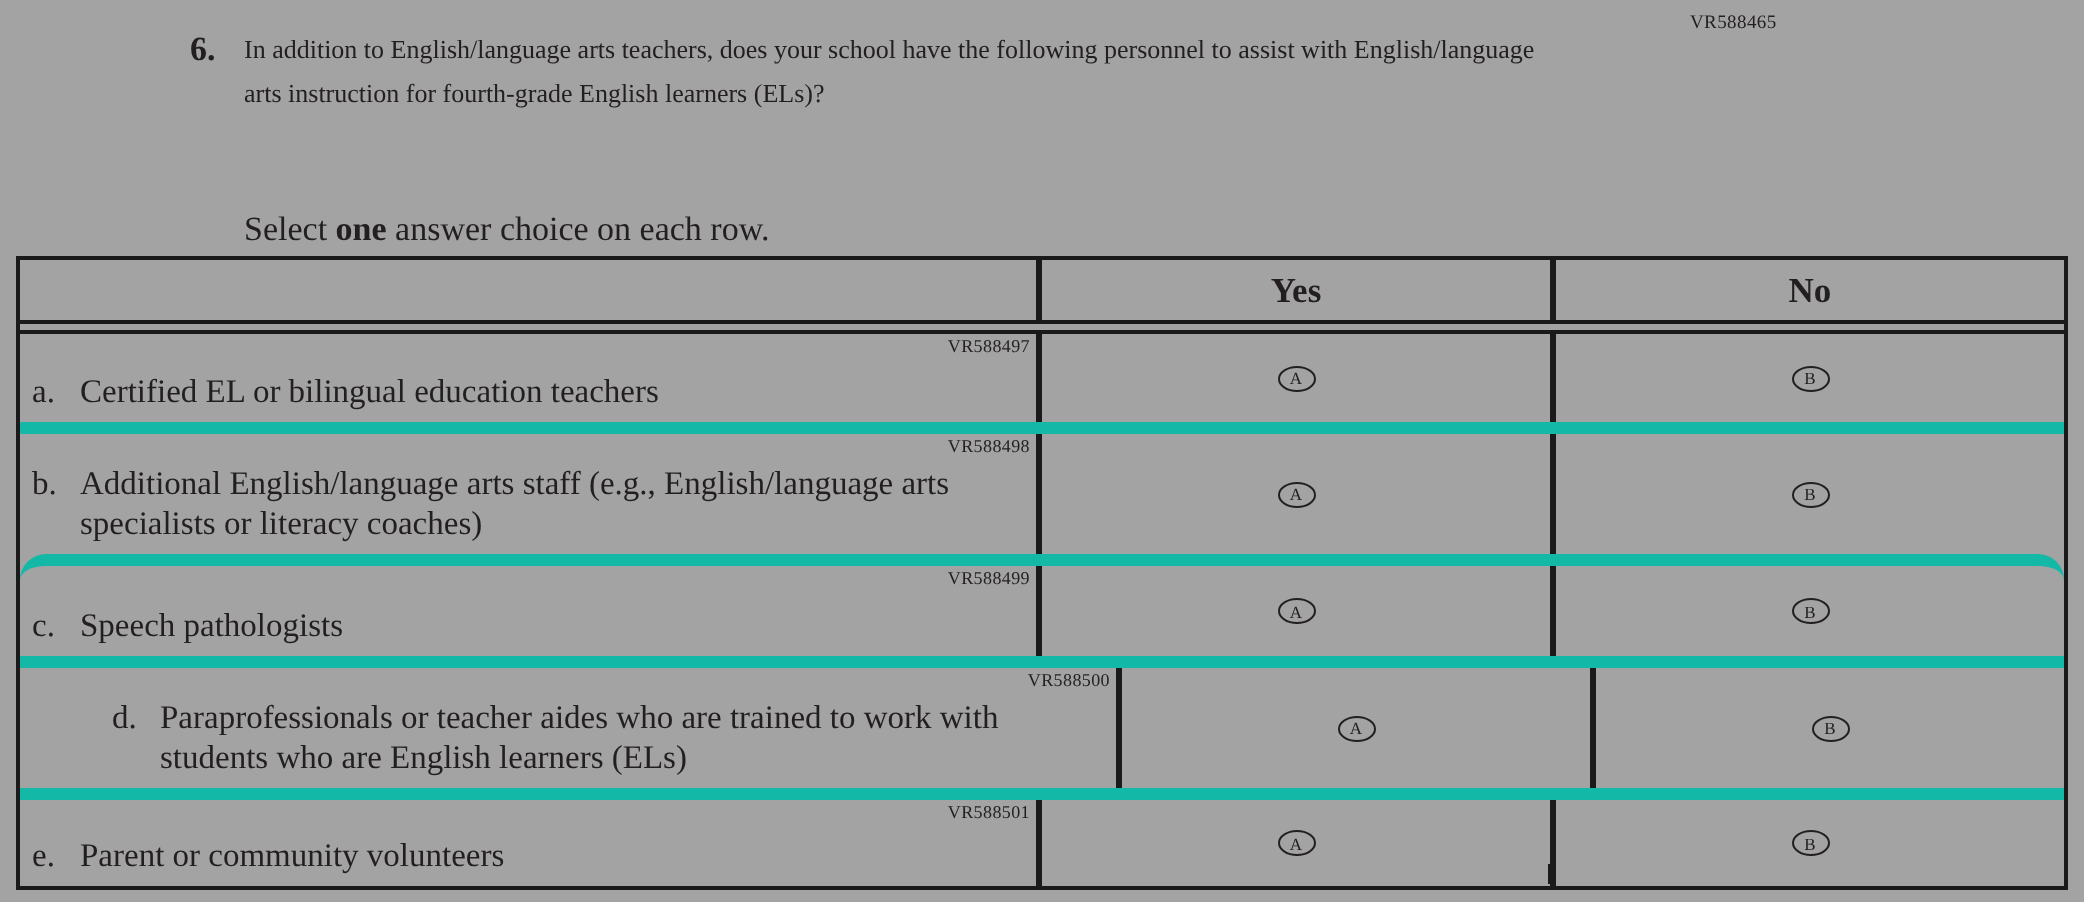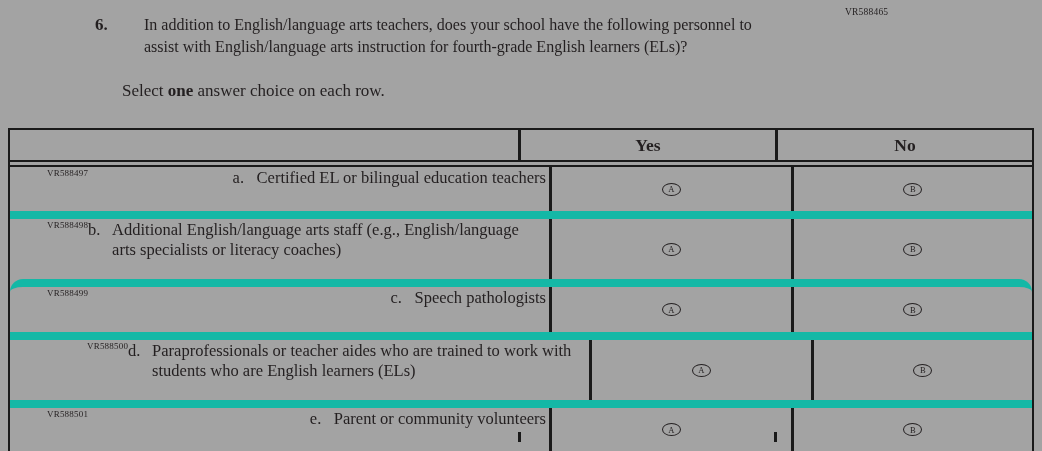--- a/index.html
+++ b/index.html
@@ -27,64 +27,62 @@
     display: flex;
   }
   .qnum {
     flex: 0 0 27px;
     font-weight: bold;
     font-size: 17px;
     line-height: 22px;
   }
   .qtext {
     width: 650px;
-    font-size: 16px;
+    font-size: 13px;
     line-height: 22px;
-    margin-left: 22px;
   }
   .prompt {
     position: absolute;
-    top: 80px;
+    top: 104px;
     left: 122px;
     font-size: 17px;
     line-height: 22px;
   }
   .prompt b { font-weight: bold; }
 
   .qtable {
     position: absolute;
     left: 8px;
     top: 128px;
     width: 1022px;
     border: 2.5px solid #1a1a1a;
     box-sizing: content-box;
   }
   .thead {
     display: flex;
     height: 30px;
     border-bottom: 7px double #1a1a1a;
   }
-  .trow { display: flex; border-top: 8px solid #14b8a6; }
+  .trow { display: flex; border-top: 6px solid #14b8a6; }
   .trow.first { border-top: none; }
   .row-a { height: 44px; }
   .row-b { height: 60px; }
   .row-c { height: 45px; border-radius: 13px; }
   .row-d { height: 60px; padding-left: 40px; }
   .row-e { height: 43px; }
 
   .cell-stub { flex: 0 0 508px; }
   .cell-label {
     flex: 0 0 508px;
     box-sizing: border-box;
     display: flex;
-    flex-direction: row;
+    flex-direction: column;
     justify-content: space-between;
     padding: 1px 3px 5px 6px;
     overflow: hidden;
-    margin-left: 31px;
   }
   .vr-code {
     text-align: right;
     font-size: 9px;
     line-height: 11px;
     letter-spacing: 0.2px;
   }
   .row-label {
     display: flex;
     font-size: 16.5px;

